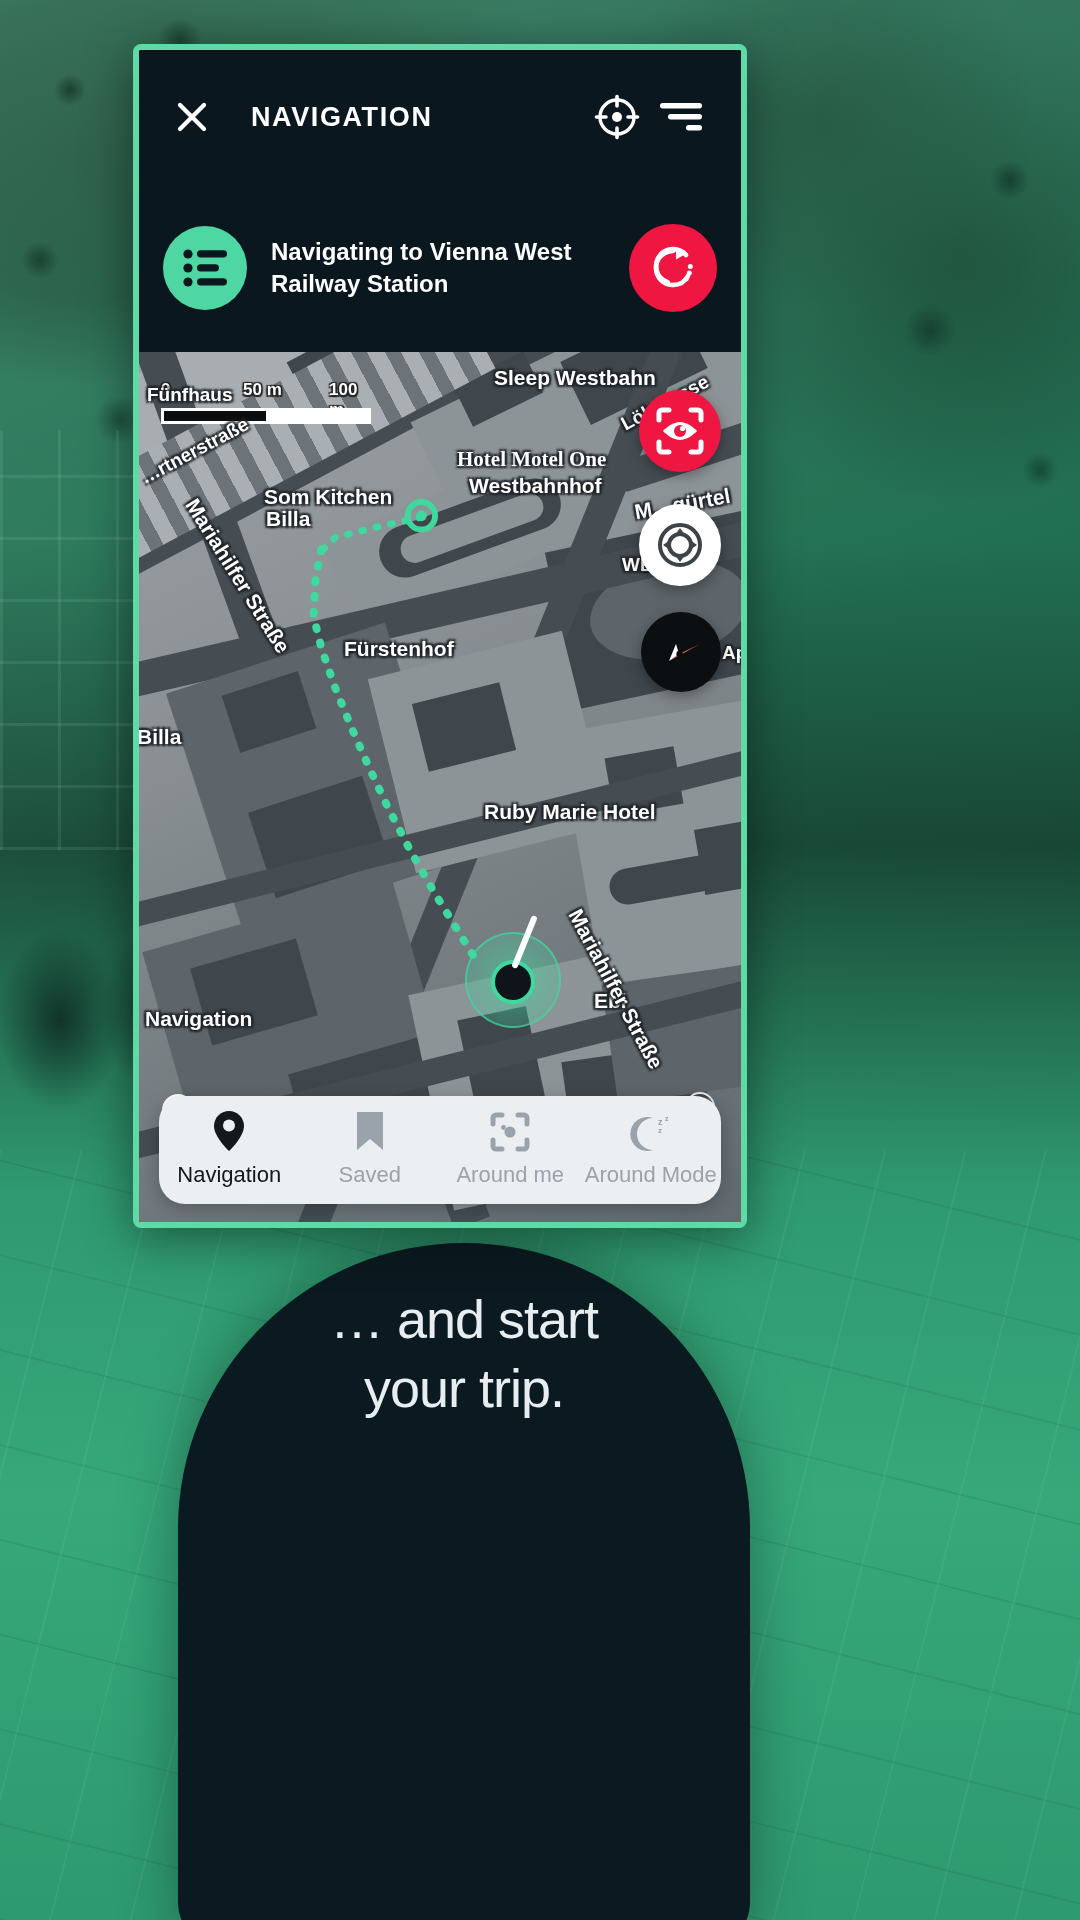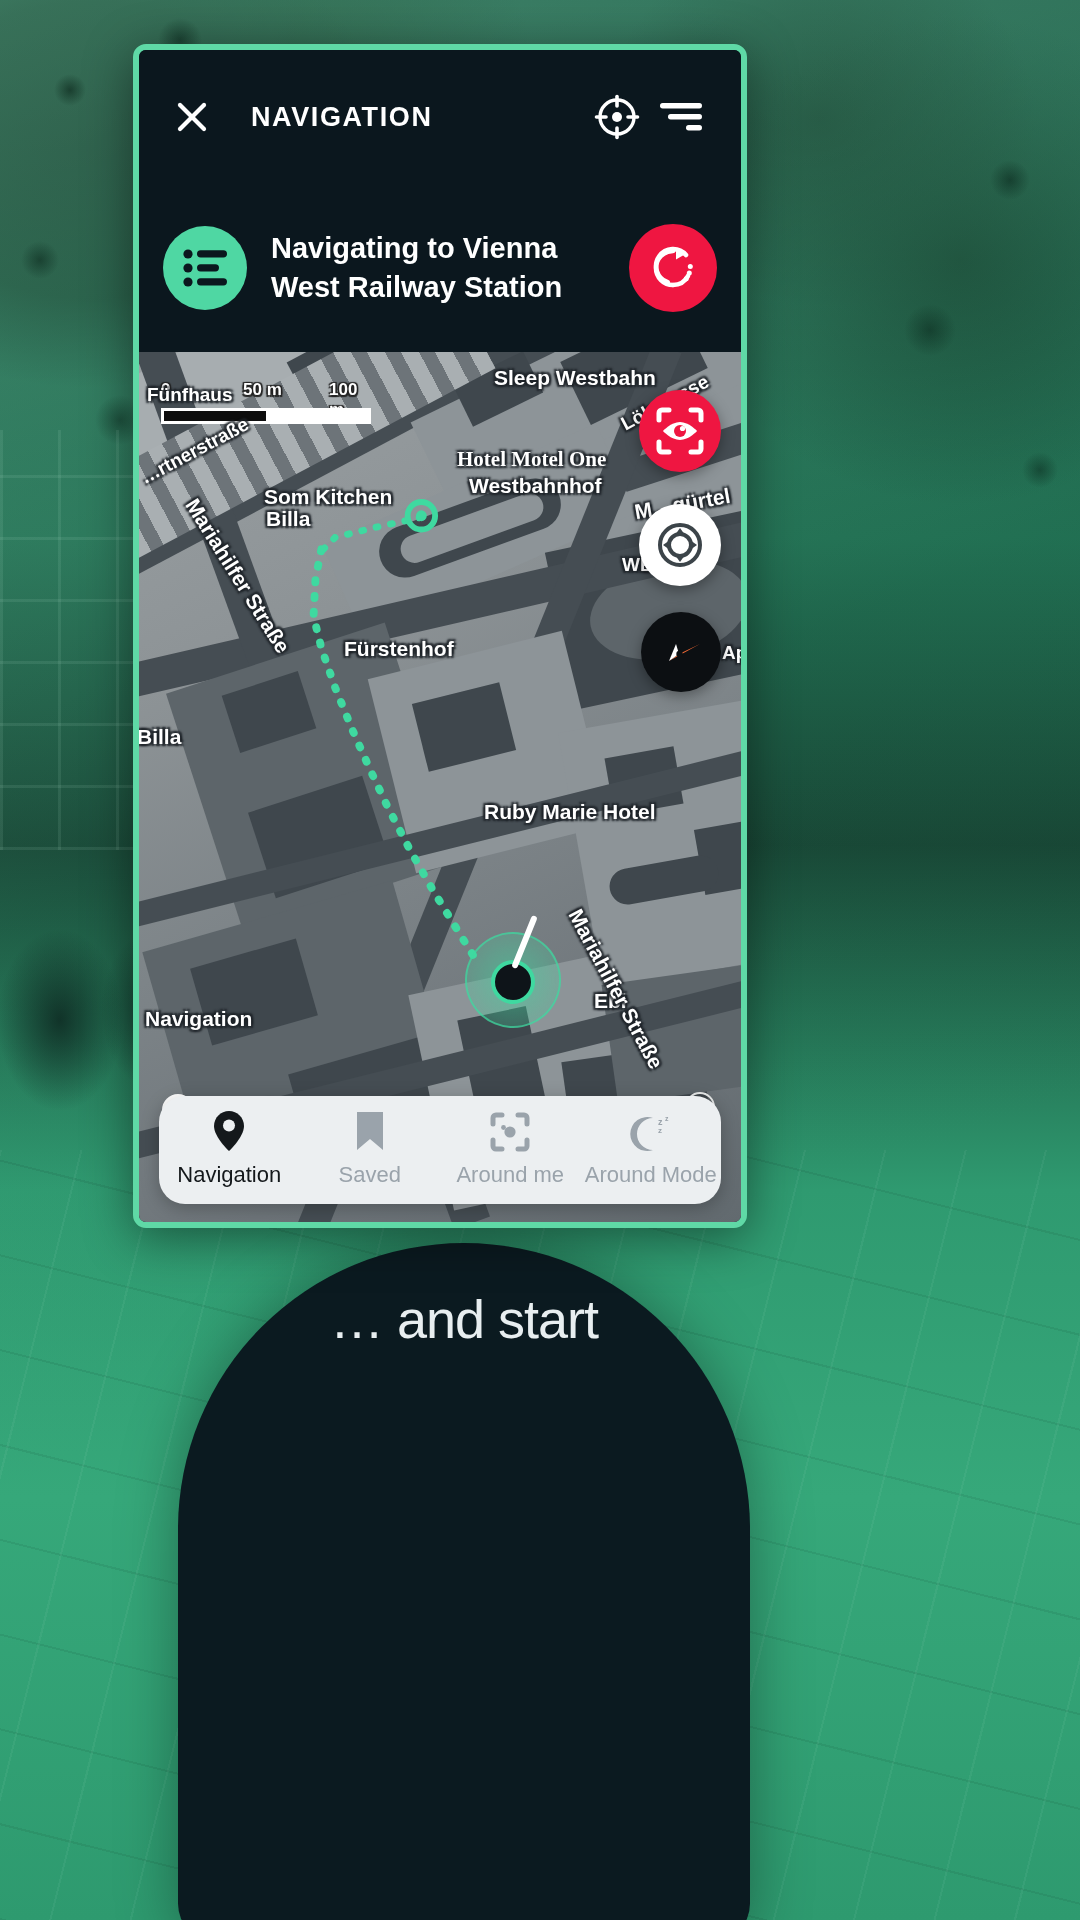--- a/index.html
+++ b/index.html
@@ -76,21 +76,21 @@
     line-height: 1.28;
     font-weight: 400;
     letter-spacing: -1px;
   }
 
   
   #phone {
     position: absolute;
     left: 133px; top: 44px;
     width: 614px; height: 1184px;
-    border-radius: 13px;
+    border-radius: 8px;
     background: #0d1b22;
     border: 6px solid #5fd9a6;
     overflow: hidden;
     box-shadow: 0 10px 50px rgba(0,0,0,.45);
   }
 
   
   #phone-header {
     position: absolute; left: 0; top: 0; width: 100%; height: 134px;
     background: #0b171e;
@@ -124,21 +124,21 @@
     width: 84px; height: 84px; border-radius: 50%;
     background: #4fd7a3;
     display: flex; align-items: center; justify-content: center;
     flex: 0 0 auto;
     cursor: pointer;
   }
   #nav-destination {
     flex: 1;
     margin-left: 24px;
     color: #ffffff;
-    font-size: 29px; font-weight: 700; line-height: 1.33;
+    font-size: 24px; font-weight: 700; line-height: 1.33;
     padding-right: 10px;
   }
   #reroute-btn {
     width: 88px; height: 88px; border-radius: 50%;
     background: #ef1641;
     display: flex; align-items: center; justify-content: center;
     flex: 0 0 auto;
     cursor: pointer;
   }
 
@@ -262,20 +262,21 @@
 
 <div id="bg">
   <div id="bg-foliage"></div>
   <div id="bg-building"></div>
   <div id="bg-paving"></div>
 </div>
 
 <div id="caption-panel"></div>
 <div id="caption-text">
   <div>… and start</div>
+  <div>your trip.</div>
 </div>
 
 <div id="phone">
 
   <div id="phone-header">
     <div id="close-btn">
       <svg width="34" height="34" viewBox="0 0 34 34">
         <line x1="5" y1="5" x2="29" y2="29" stroke="#fff" stroke-width="4.2" stroke-linecap="round"></line>
         <line x1="29" y1="5" x2="5" y2="29" stroke="#fff" stroke-width="4.2" stroke-linecap="round"></line>
       </svg>

